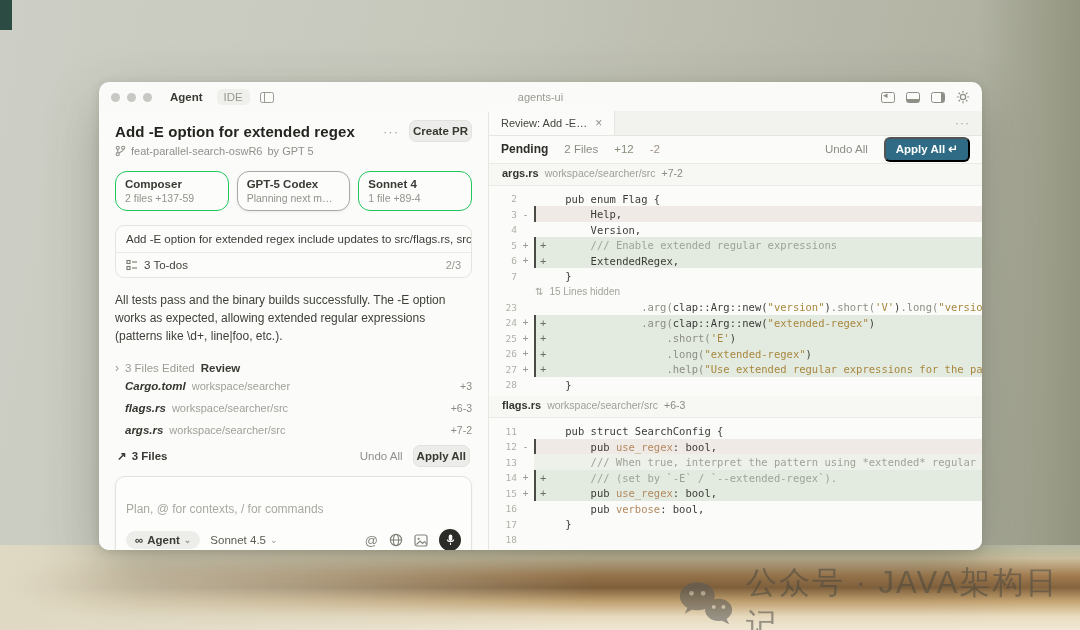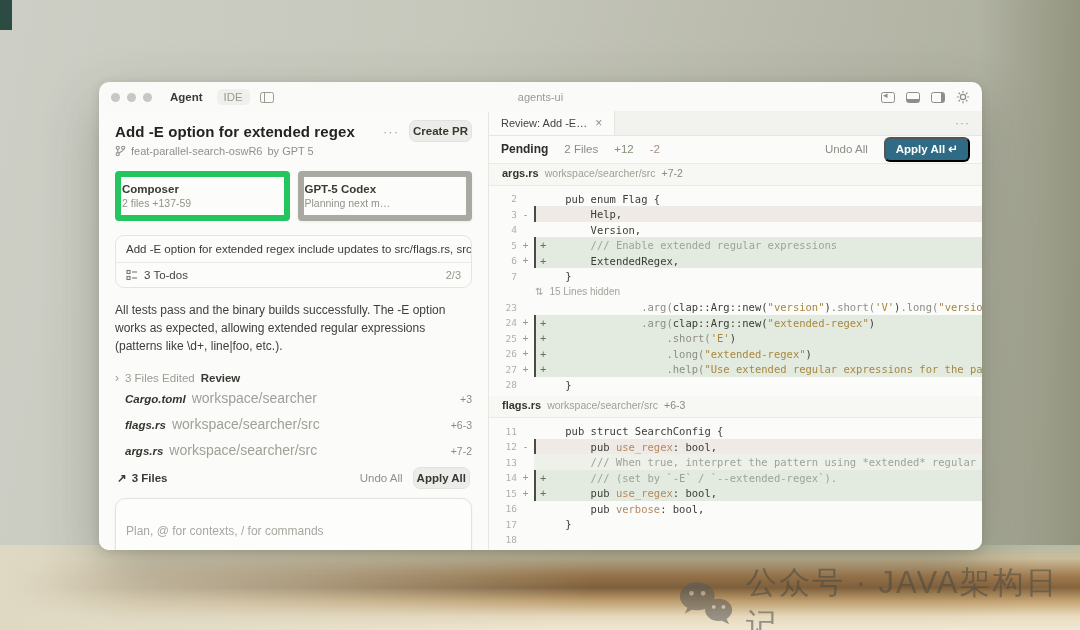--- a/index.html
+++ b/index.html
@@ -46,36 +46,36 @@
   
   .left { width:390px; flex:0 0 390px; border-right:1px solid #e7e7e2; background:#fbfbf9;
     display:flex; flex-direction:column; padding:8px 16px 12px; }
   .title-row { display:flex; align-items:center; gap:10px; }
   .task-title { font-size:15px; font-weight:700; color:#232320; flex:1; letter-spacing:.1px; }
   .menu-dots { color:#a0a098; font-size:13px; letter-spacing:1px; }
   .btn-grey { background:#ececе9; background:#ececea; border:1px solid #e2e2dd; color:#38382f; font-size:11.5px;
     font-weight:600; padding:4px 3px; border-radius:7px; }
   .branch-row { display:flex; align-items:center; gap:5px; margin-top:3px; font-size:11px; color:#90908a; }
   .cards { display:flex; gap:8px; margin-top:14px; }
-  .card { flex:1; border:6px solid #22c55e; background:#fcfcfa; border-radius:4px; padding:6px 1px; min-width:0; }
+  .card { flex:1; border:1px solid #22c55e; background:#fcfcfa; border-radius:12px; padding:6px 9px; min-width:0; }
   .card.selected { border-color:#a9a9a2; box-shadow:0 1px 3px rgba(0,0,0,.07); }
   .card .cname { font-size:11.5px; font-weight:600; color:#3a3a34; white-space:nowrap; overflow:hidden; }
   .card .csub { font-size:10.5px; color:#93938c; margin-top:2px; white-space:nowrap; overflow:hidden; }
   .summary { border:1px solid #e5e5e0; background:#fcfcfa; border-radius:9px; margin-top:14px; }
   .sum-text { font-size:11.5px; color:#3c3c36; padding:7px 10px; white-space:nowrap; overflow:hidden; border-bottom:1px solid #ececе7; border-bottom:1px solid #ececе8; border-bottom:1px solid #ebebe6; }
   .sum-todos { display:flex; align-items:center; gap:6px; padding:6px 10px; font-size:11.5px; color:#45453f; }
   .sum-progress { margin-left:auto; color:#96968f; font-size:11px; }
   .message { font-size:12px; color:#3f3f39; line-height:1.48; margin-top:14px; }
   .files-head { display:flex; align-items:center; gap:6px; margin-top:16px; font-size:11.5px; }
   .files-head .chev { color:#9c9c94; font-size:12px; }
   .files-head .fh-label { color:#9c9c94; }
   .files-head .fh-review { color:#3a3a34; font-weight:600; }
   .file-row { display:flex; align-items:baseline; gap:6px; padding:5px 0 5px 10px; font-size:11.5px; }
   .file-name { font-weight:700; color:#35352f;font-style:italic; }
-  .file-path { color:#a0a099; font-size:14px; flex:1; white-space:nowrap; overflow:hidden; }
+  .file-path { color:#a0a099; font-size:11px; flex:1; white-space:nowrap; overflow:hidden; }
   .file-stats { color:#8b8b84; font-size:10.5px; }
   .spacer { flex:1; }
   .apply-bar { display:flex; align-items:center; gap:10px; font-size:11.5px; padding:4px 2px 9px; }
   .apply-bar .ab-files { color:#3a3a34; font-weight:600; display:flex; gap:5px; align-items:center; }
   .apply-bar .ab-undo { margin-left:auto; color:#90908a; }
   .composer { border:1px solid #e3e3de; background:#fdfdfc; border-radius:10px; padding:9px 10px 8px;
     box-shadow:0 1px 3px rgba(0,0,0,.05); }
   .composer input { border:none; outline:none; width:100%; font-size:12px; background:transparent;
     font-family:"Liberation Sans",sans-serif; color:#3c3c36;margin-top:16px; }
   .composer input::placeholder { color:#a8a8a1; }
@@ -201,20 +201,24 @@
       </div>
 
       <div class="cards">
         <div class="card">
           <div class="cname">Composer</div>
           <div class="csub">2 files  +137-59</div>
         </div>
         <div class="card selected">
           <div class="cname">GPT-5 Codex</div>
           <div class="csub">Planning next m…</div>
+        </div>
+        <div class="card">
+          <div class="cname">Sonnet 4</div>
+          <div class="csub">1 file  +89-4</div>
         </div>
       </div>
 
       <div class="summary">
         <div class="sum-text">Add -E option for extended regex include updates to src/flags.rs, src/arg…</div>
         <div class="sum-todos">
           <svg width="12" height="12" viewBox="0 0 12 12">
             <rect x="1" y="1.5" width="3" height="3" fill="none" stroke="#77776f" stroke-width="1.1"></rect>
             <rect x="1" y="7.5" width="3" height="3" fill="none" stroke="#77776f" stroke-width="1.1"></rect>
             <line x1="6" y1="3" x2="11" y2="3" stroke="#77776f" stroke-width="1.1"></line>

